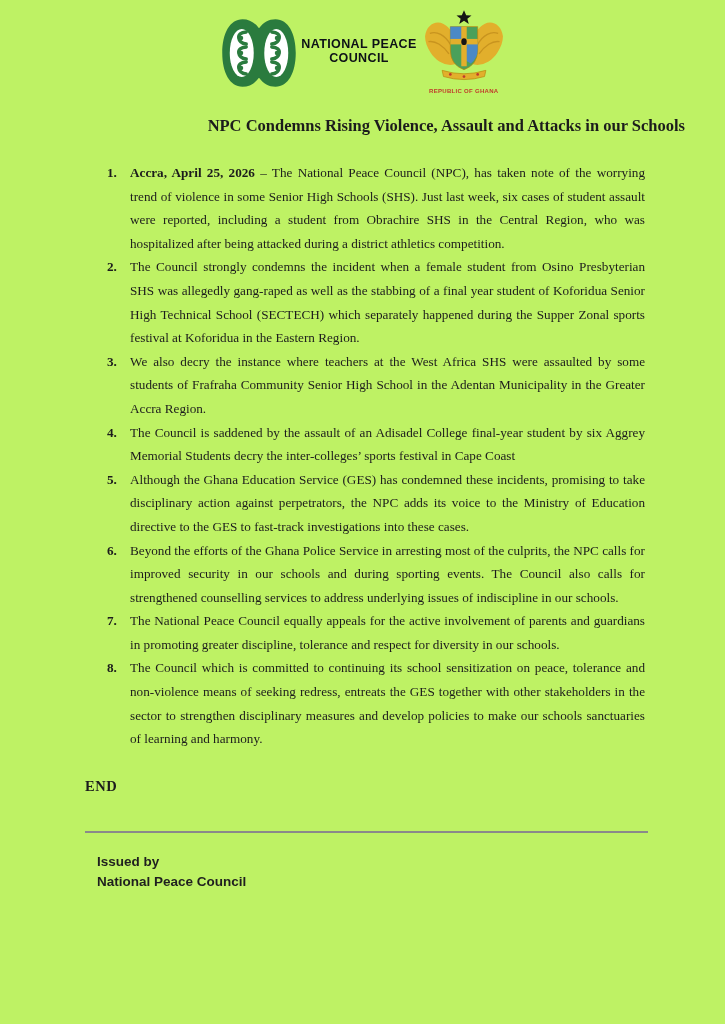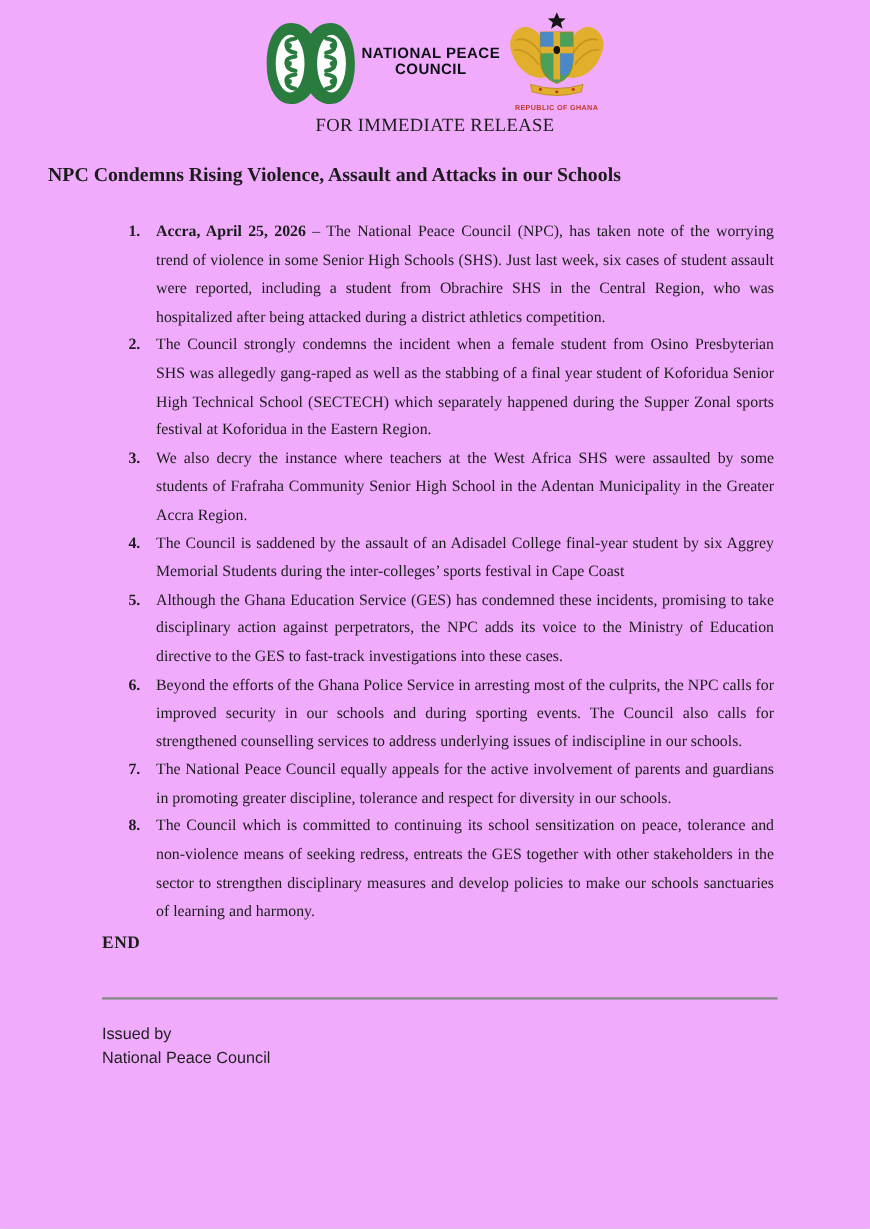--- a/index.html
+++ b/index.html
@@ -1,21 +1,21 @@
 <!DOCTYPE html>
 <html style="--npc-green: #2a7b3e; --arms-gold: #e2af2c; --star-black: #151515; --caption-red: #c03a2b; --text-black: #1c1c1c; --divider-gray: #8a8a8a;"><head>
 <meta charset="utf-8">
 <style>
   html, body { margin: 0; padding: 0; background: #e9e9e9; }
   .page {
     position: relative;
     width: 725px;
     height: 1024px;
     margin: 0 auto;
-    background: #f0abfc;
+    background: #bef264;
     overflow: hidden;
     font-family: "Liberation Serif", serif;
     color: var(--text-black, #1c1c1c);
     box-shadow: 0 0 4px rgba(0,0,0,.25);
   }
   .doc-header { padding-top: 10px; text-align: center; }
   .logo-row {
     display: flex;
     justify-content: center;
     align-items: flex-start;
@@ -51,21 +51,21 @@
     margin-top: 0px;
   }
   .immediate {
     font-size: 15.5px;
     letter-spacing: 0.3px;
     margin-top: 2px;
   }
   .title {
     font-size: 16.5px;
     font-weight: 700;
-    text-align: left;
+    text-align: right;
     margin: 22px 40px 0 40px;
   }
   .list { margin: 25px 80px 0 107px; }
   .item { display: flex; font-size: 13.2px; line-height: 23.6px; }
   .num { flex: none; width: 23px; font-weight: 700; }
   .itext { flex: 1; text-align: justify; }
   .end {
     position: absolute;
     left: 85px;
     top: 778px;
@@ -77,24 +77,24 @@
     position: absolute;
     left: 85px;
     top: 831px;
     width: 563px;
     border: none;
     border-top: 2px solid var(--divider-gray, #8a8a8a);
     margin: 0;
   }
   .issued {
     position: absolute;
-    left: 85px;
+    left: 97px;
     top: 852px;
     font-family: "Liberation Sans", sans-serif;
-    font-weight: 400;
+    font-weight: 700;
     font-size: 13.5px;
     line-height: 20px;
     color: #1f1f1f;
   }
   
   .f-green { fill: var(--npc-green, #2a7b3e); }
   .s-green { stroke: var(--npc-green, #2a7b3e); }
   .f-gold  { fill: var(--arms-gold, #e2af2c); }
   .f-black { fill: var(--star-black, #151515); }
   .f-red   { fill: var(--caption-red, #c03a2b); }
@@ -157,41 +157,40 @@
           <ellipse class="f-black" cx="60" cy="46" rx="4" ry="5"></ellipse>
           <path class="f-gold" d="M28,88 Q60,98 92,88 L90,97 Q60,106 30,97 Z" stroke="#b8860b" stroke-width="1"></path>
           <circle class="f-red" cx="40" cy="94" r="2"></circle>
           <circle class="f-red" cx="60" cy="97" r="2"></circle>
           <circle class="f-red" cx="80" cy="94" r="2"></circle>
         </svg>
         <div class="arms-caption">REPUBLIC OF GHANA</div>
       </div>
     </div>
 
-    <div class="immediate">FOR IMMEDIATE RELEASE</div>
   </header>
 
   <h1 class="title">NPC Condemns Rising Violence, Assault and Attacks in our Schools</h1>
 
   <div class="list">
       <div class="item">
         <span class="num">1.</span>
         <div class="itext"><strong>Accra, April 25, 2026</strong> – The National Peace Council (NPC), has taken note of the worrying trend of violence in some Senior High Schools (SHS). Just last week, six cases of student assault were reported, including a student from Obrachire SHS in the Central Region, who was hospitalized after being attacked during a district athletics competition.</div>
       </div>
       <div class="item">
         <span class="num">2.</span>
         <div class="itext">The Council strongly condemns the incident when a female student from Osino Presbyterian SHS was allegedly gang-raped as well as the stabbing of a final year student of Koforidua Senior High Technical School (SECTECH) which separately happened during the Supper Zonal sports festival at Koforidua in the Eastern Region.</div>
       </div>
       <div class="item">
         <span class="num">3.</span>
         <div class="itext">We also decry the instance where teachers at the West Africa SHS were assaulted by some students of Frafraha Community Senior High School in the Adentan Municipality in the Greater Accra Region.</div>
       </div>
       <div class="item">
         <span class="num">4.</span>
-        <div class="itext">The Council is saddened by the assault of an Adisadel College final-year student by six Aggrey Memorial Students during the inter-colleges’ sports festival in Cape Coast</div>
+        <div class="itext">The Council is saddened by the assault of an Adisadel College final-year student by six Aggrey Memorial Students decry the inter-colleges’ sports festival in Cape Coast</div>
       </div>
       <div class="item">
         <span class="num">5.</span>
         <div class="itext">Although the Ghana Education Service (GES) has condemned these incidents, promising to take disciplinary action against perpetrators, the NPC adds its voice to the Ministry of Education directive to the GES to fast-track investigations into these cases.</div>
       </div>
       <div class="item">
         <span class="num">6.</span>
         <div class="itext">Beyond the efforts of the Ghana Police Service in arresting most of the culprits, the NPC calls for improved security in our schools and during sporting events. The Council also calls for strengthened counselling services to address underlying issues of indiscipline in our schools.</div>
       </div>
       <div class="item">

